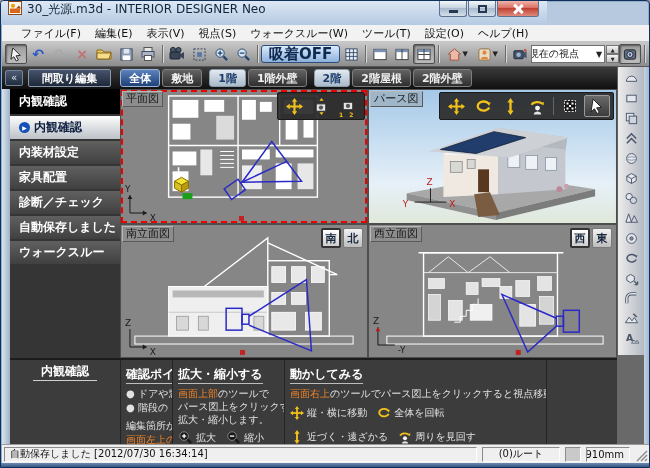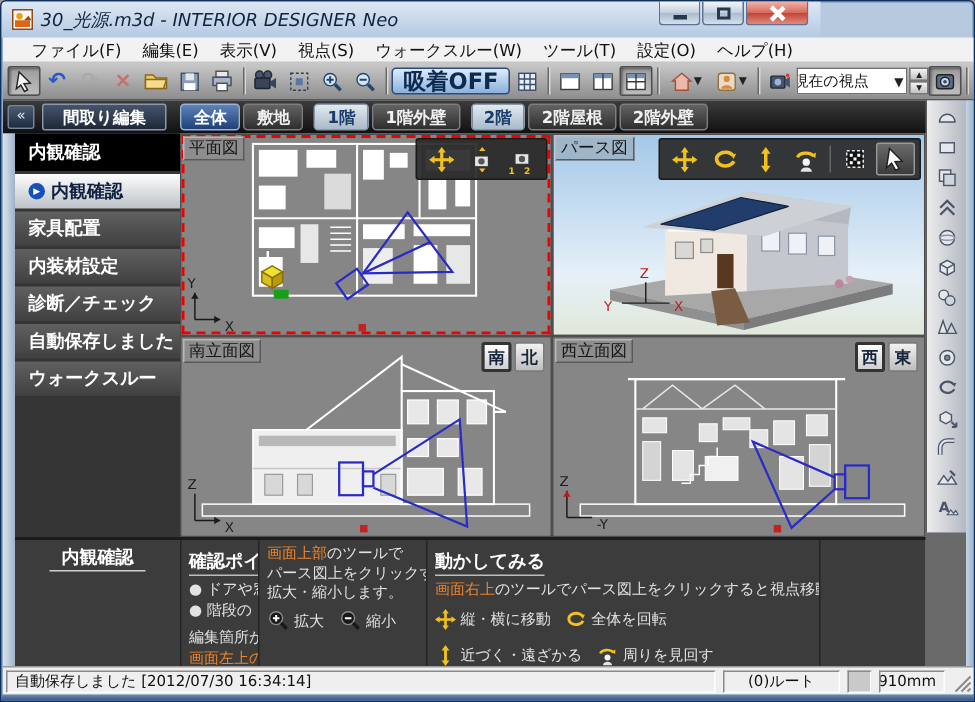--- a/index.html
+++ b/index.html
@@ -3,21 +3,21 @@
 <meta charset="utf-8">
 <style>
   * { margin:0; padding:0; box-sizing:border-box; font-family:"DejaVu Sans",sans-serif; }
   html,body { background:#9a9a9a; }
   .window { position:relative; width:650px; height:468px; background:#b7c9de;
             border:1px solid #10305c; border-radius:4px 4px 0 0; overflow:hidden;
             box-shadow: inset 0 0 0 1px #93accb; }
 
   
   .titlebar { position:absolute; left:0; top:0; width:546px; height:24px;
-              background:linear-gradient(#dde8f4,#b4c9e2); display:flex; align-items:center; padding-left:7px;font-style:italic; }
+              background:linear-gradient(#dde8f4,#b4c9e2); display:flex; padding-left:7px; }
   .app-icon { width:14px; height:14px; margin-right:5px; flex:0 0 auto; }
   .title-text { font-size:12px; color:#10243c; white-space:nowrap; overflow:hidden; }
   .winbtns { position:absolute; right:8px; top:0; display:flex; }
   .wbtn { width:28px; height:16px; border:1px solid #5c7290; border-top:none; display:flex;
           align-items:center; justify-content:center; background:linear-gradient(#f4f7fa,#c2cfde 50%,#a9bacd 50%,#d4dfeb);
           border-radius:0 0 3px 3px; margin-left:1px; position:relative; }
   .wbtn.close { width:42px; background:linear-gradient(#f0b4ac,#d8685c 50%,#c04234 50%,#e08a7c); }
   .glyph-min { width:9px; height:3px; background:#243850; margin-top:6px; }
   .glyph-max { width:9px; height:8px; border:2px solid #243850; }
   .glyph-close { position:relative; width:10px; height:10px; }
@@ -338,22 +338,22 @@
   </div>
 
   <div class="leftstrip"></div>
 
   <div class="sidebar">
     <div class="side-item header">内観確認</div>
     <div class="side-item sel">
       <span class="play-ic">▶</span>
       <span>内観確認</span>
     </div>
+    <div class="side-item">内装材設定</div>
     <div class="side-item">家具配置</div>
-    <div class="side-item">内装材設定</div>
     <div class="side-item">診断／チェック</div>
     <div class="side-item">自動保存しました</div>
     <div class="side-item">ウォークスルー</div>
   </div>
 
   <div class="viewgrid">
 
     <div class="vp vp-plan">
       <svg class="scene" viewBox="0 0 248 135">
         <rect width="248" height="135" fill="#868686"></rect>
@@ -716,20 +716,21 @@
       <span>内観確認</span>
     </div>
     <div class="hcol hcol1 hbullets">
       <span class="htitle">確認ポイン</span>
       <div class="hline">● ドアや窓</div>
       <div class="hline">● 階段の</div>
       <div class="hline" style="margin-top:4px">編集箇所が</div>
       <div class="hline horange">画面左上の</div>
     </div>
     <div class="hcol hcol2">
+      <span class="htitle">拡大・縮小する</span>
       <div class="hline"><span class="horange">画面上部</span><span>のツールで</span></div>
       <div class="hline">パース図上をクリックすると</div>
       <div class="hline">拡大・縮小します。</div>
       <div class="hactions">
         <span class="haction">
           <svg width="15" height="15" viewBox="0 0 16 16">
             <circle cx="6.5" cy="6.5" r="4.6" fill="#181818" stroke="#8a8a8a"></circle>
               <line x1="10" y1="10" x2="14" y2="14" stroke="#181818" stroke-width="2.4"></line>
               <line x1="4.2" y1="6.5" x2="8.8" y2="6.5" stroke="#fff" stroke-width="1.4"></line>
               <line x1="6.5" y1="4.2" x2="6.5" y2="8.8" stroke="#fff" stroke-width="1.4"></line>

